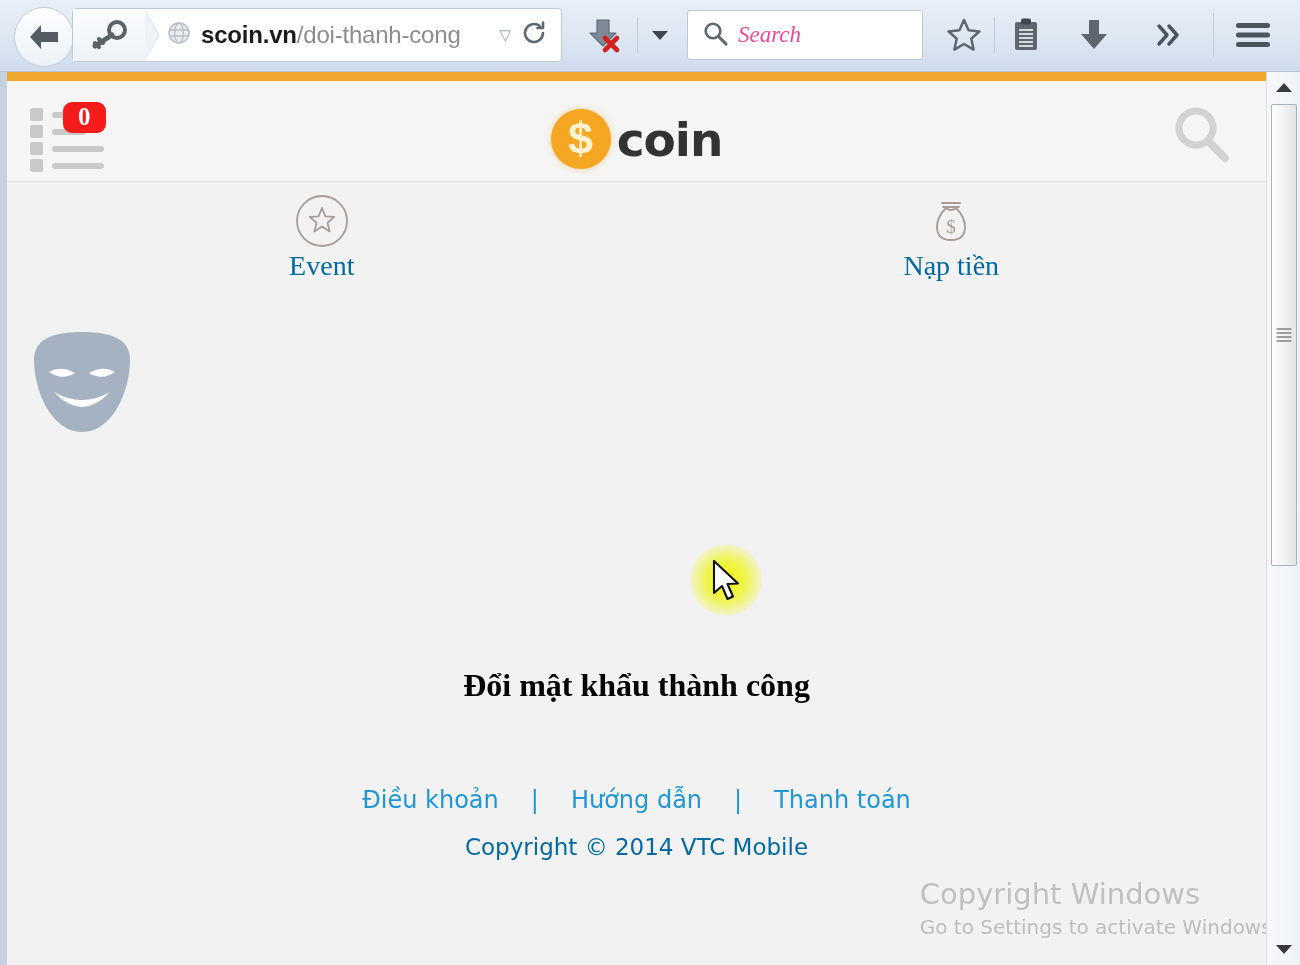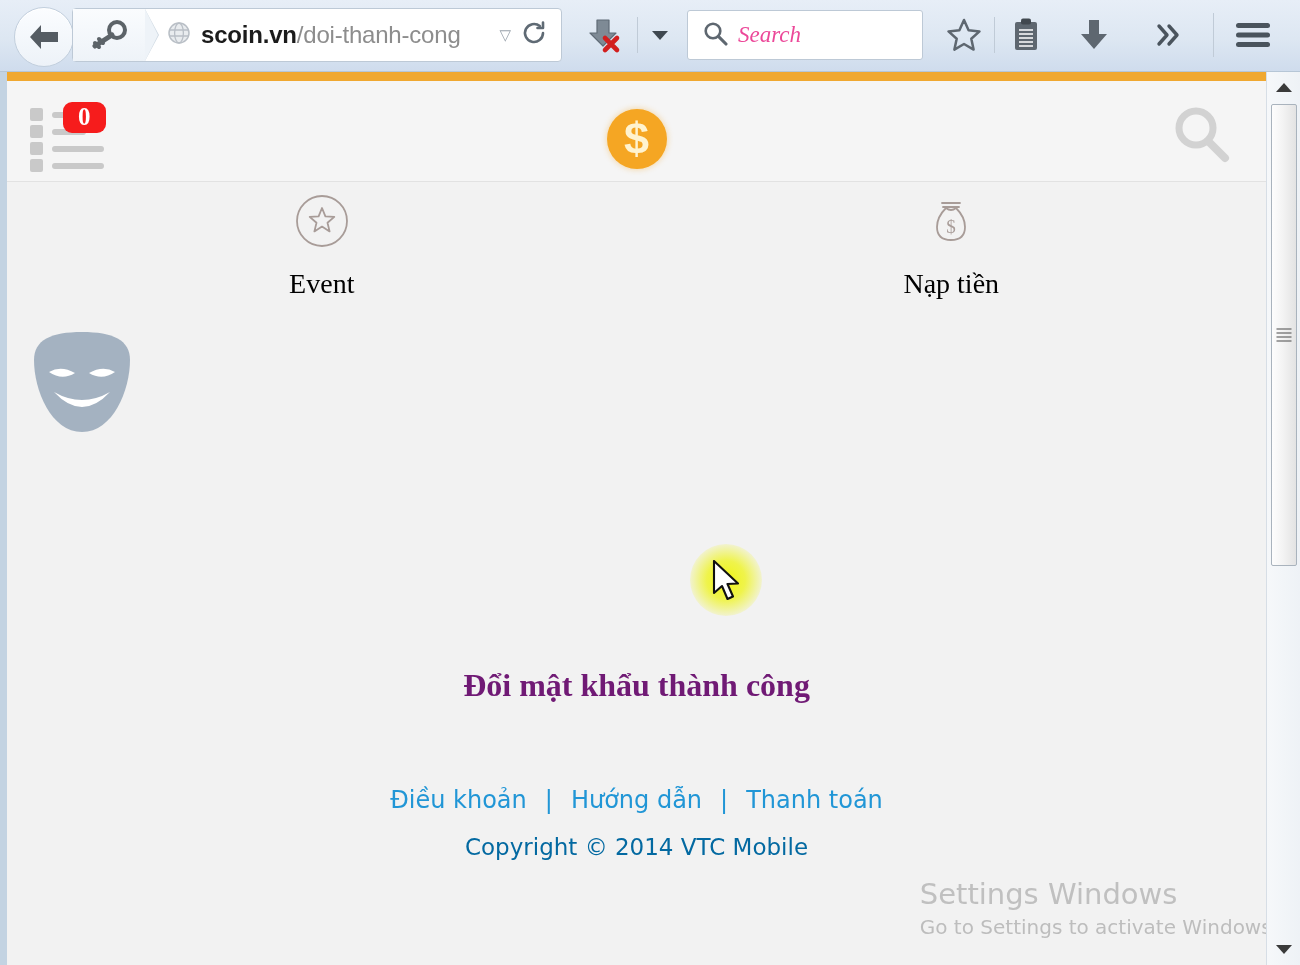--- a/index.html
+++ b/index.html
@@ -235,24 +235,24 @@
     flex: 1 1 0;
     display: flex;
     flex-direction: column;
     align-items: center;
     justify-content: flex-start;
     padding-top: 10px;
     cursor: pointer;
   }
   .nav-ico { height: 58px; display:flex; align-items:center; justify-content:center; }
   .nav-label {
-    margin-top: 18px;
+    margin-top: 0;
     font-family: "Liberation Serif", serif;
     font-size: 28px;
-    color: #000000;
+    color: #0369a1;
     white-space: nowrap;
   }
 
   .mask-wrap {
     position: absolute;
     left: 22px; top: 258px;
     cursor: pointer;
   }
 
   .cursor-wrap {
@@ -270,21 +270,21 @@
   }
   .cursor-arrow { position: absolute; left: 22px; top: 16px; }
 
   .headline {
     position: absolute;
     left: 0; right: 0; top: 595px;
     text-align: center;
     font-family: "Liberation Serif", serif;
     font-weight: 700;
     font-size: 32px;
-    color: #701a75;
+    color: #000000;
   }
   .back-link {
     position: absolute;
     left: 30px; top: 636px;
     font-family: "DejaVu Sans", sans-serif;
     font-size: 30px;
     color: #2a1fa8;
     cursor: pointer;
   }
 
@@ -293,21 +293,21 @@
     left: 0; right: 0; top: 714px;
     text-align: center;
   }
   .footer-links {
     font-family: "DejaVu Sans", sans-serif;
     font-size: 24px;
     color: #2196d6;
     display: flex;
     align-items: center;
     justify-content: center;
-    gap: 18px;
+    gap: 32px;
   }
   .footer-links a { color: #2196d6; text-decoration: none; cursor: pointer; }
   .footer-sep { color: #2196d6; }
   .footer-copy {
     margin-top: 14px;
     font-family: "DejaVu Sans", sans-serif;
     font-size: 23px;
     color: #0369a1;
     line-height: 1.72;
   }
@@ -491,20 +491,21 @@
       <div class="hb-row" style="top:53px;">
           <span class="hb-sq"></span>
           <span class="hb-ln" style="width:52px;"></span>
         </div>
     </div>
 
     <div class="logo">
       <span class="logo-coin">
         <span class="logo-dollar">$</span>
       </span>
+      <span class="logo-word">coin</span>
     </div>
 
     <div class="hdr-search">
       <svg width="68" height="62" viewBox="0 0 68 62">
         <circle cx="28" cy="25" r="17" fill="none" stroke="#d2d2d2" stroke-width="7"></circle>
         <path d="M40 38 L57 55" stroke="#d2d2d2" stroke-width="8" stroke-linecap="round"></path>
       </svg>
     </div>
   </div>
 
@@ -560,21 +561,21 @@
       <a>Hướng dẫn</a>
       <span class="footer-sep">|</span>
       <a>Thanh toán</a>
     </div>
     <div class="footer-copy">
       <div>Copyright © 2014 VTC Mobile</div>
     </div>
   </div>
 
   <div class="watermark">
-    <div class="wm-title">Settings Windows</div>
+    <div class="wm-title">Copyright Windows</div>
     <div class="wm-sub">Go to Settings to activate Windows.</div>
   </div>
 </div>
 
 <div class="scrollbar">
   <div class="sb-arrow sb-up">
     <svg width="18" height="12" viewBox="0 0 18 12">
       <path d="M9 2 L17 11 L1 11 Z" fill="#3a3a3a"></path>
     </svg>
   </div>

